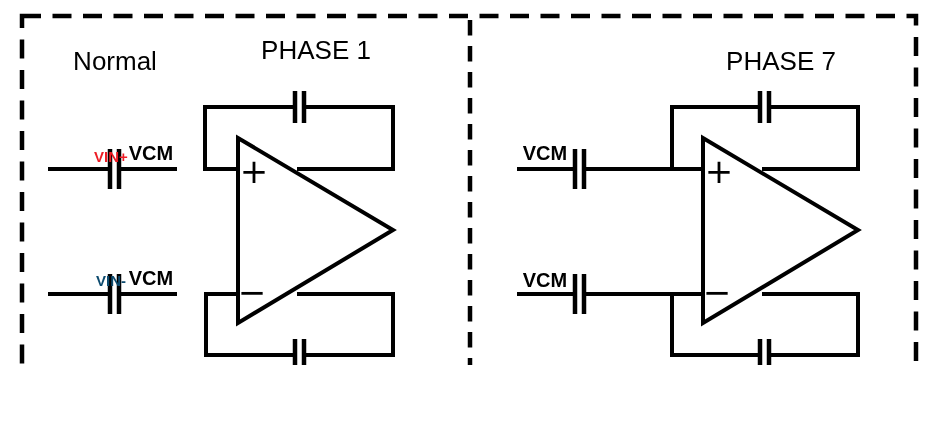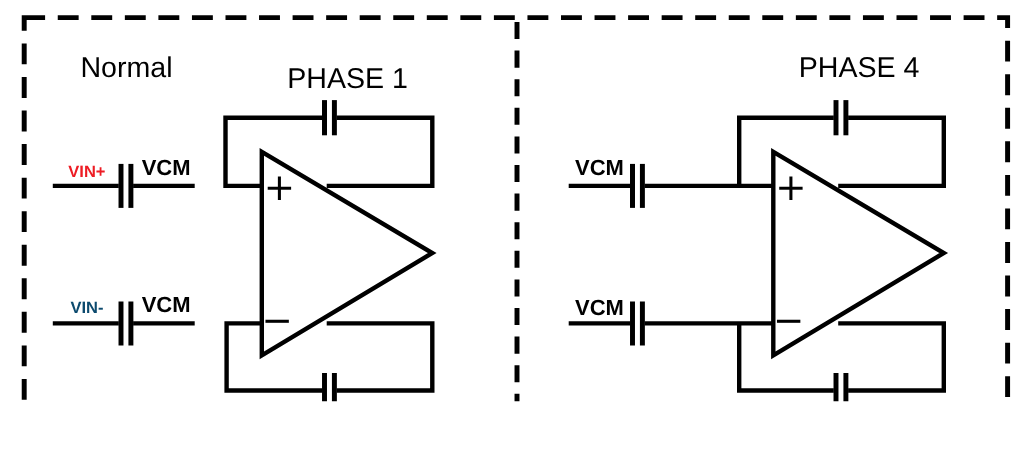--- a/index.html
+++ b/index.html
@@ -6,21 +6,21 @@
   .stage{
     position:relative;width:934px;height:365px;background:#fff;
     font-family:"Liberation Sans",sans-serif;overflow:hidden;
   }
   .stage svg{position:absolute;left:0;top:0;}
   .label{
     position:absolute;transform:translate(-50%,-50%);
     color:#000;white-space:nowrap;line-height:1;
   }
   .title{font-size:26px;font-weight:400;}
-  .sig{font-size:15px;font-weight:700;}
+  .sig{font-size:15px;font-weight:700;margin-left:32px;}
   .node{font-size:20px;font-weight:600;}
   .pol{font-size:34px;font-weight:500;font-family:"DejaVu Sans",sans-serif;}
 </style>
 </head>
 <body>
 
 <div class="stage">
 
   <svg width="934" height="428" viewBox="0 0 934 428">
 
@@ -90,22 +90,22 @@
         <line x1="760" y1="339" x2="760" y2="371" stroke-width="4.5"></line>
         <line x1="769" y1="339" x2="769" y2="371" stroke-width="4.5"></line>
         <path d="M771,355 H858 V294 H762"></path>
       </g>
 
       <path d="M703,138 V323 L858,230 Z" fill="#ffffff"></path>
     </g>
   </svg>
 
   <div class="label title" style="left:115px;top:61px">Normal</div>
-  <div class="label title" style="left:316px;top:71px">PHASE 1</div>
-  <div class="label title" style="left:781px;top:61px">PHASE 4</div>
+  <div class="label title" style="left:316px;top:50px">PHASE 1</div>
+  <div class="label title" style="left:781px;top:61px">PHASE 7</div>
 
   <div class="label sig" style="left: 79px; top: 156px; color: rgb(237, 28, 36);">VIN+</div>
   <div class="label node" style="left:151px;top:153px">VCM</div>
 
   <div class="label sig" style="left: 79px; top: 280px; color: #0c4a6e;">VIN-</div>
   <div class="label node" style="left:151px;top:278px">VCM</div>
 
   <div class="label node" style="left:545px;top:153px">VCM</div>
   <div class="label node" style="left:545px;top:280px">VCM</div>
 

